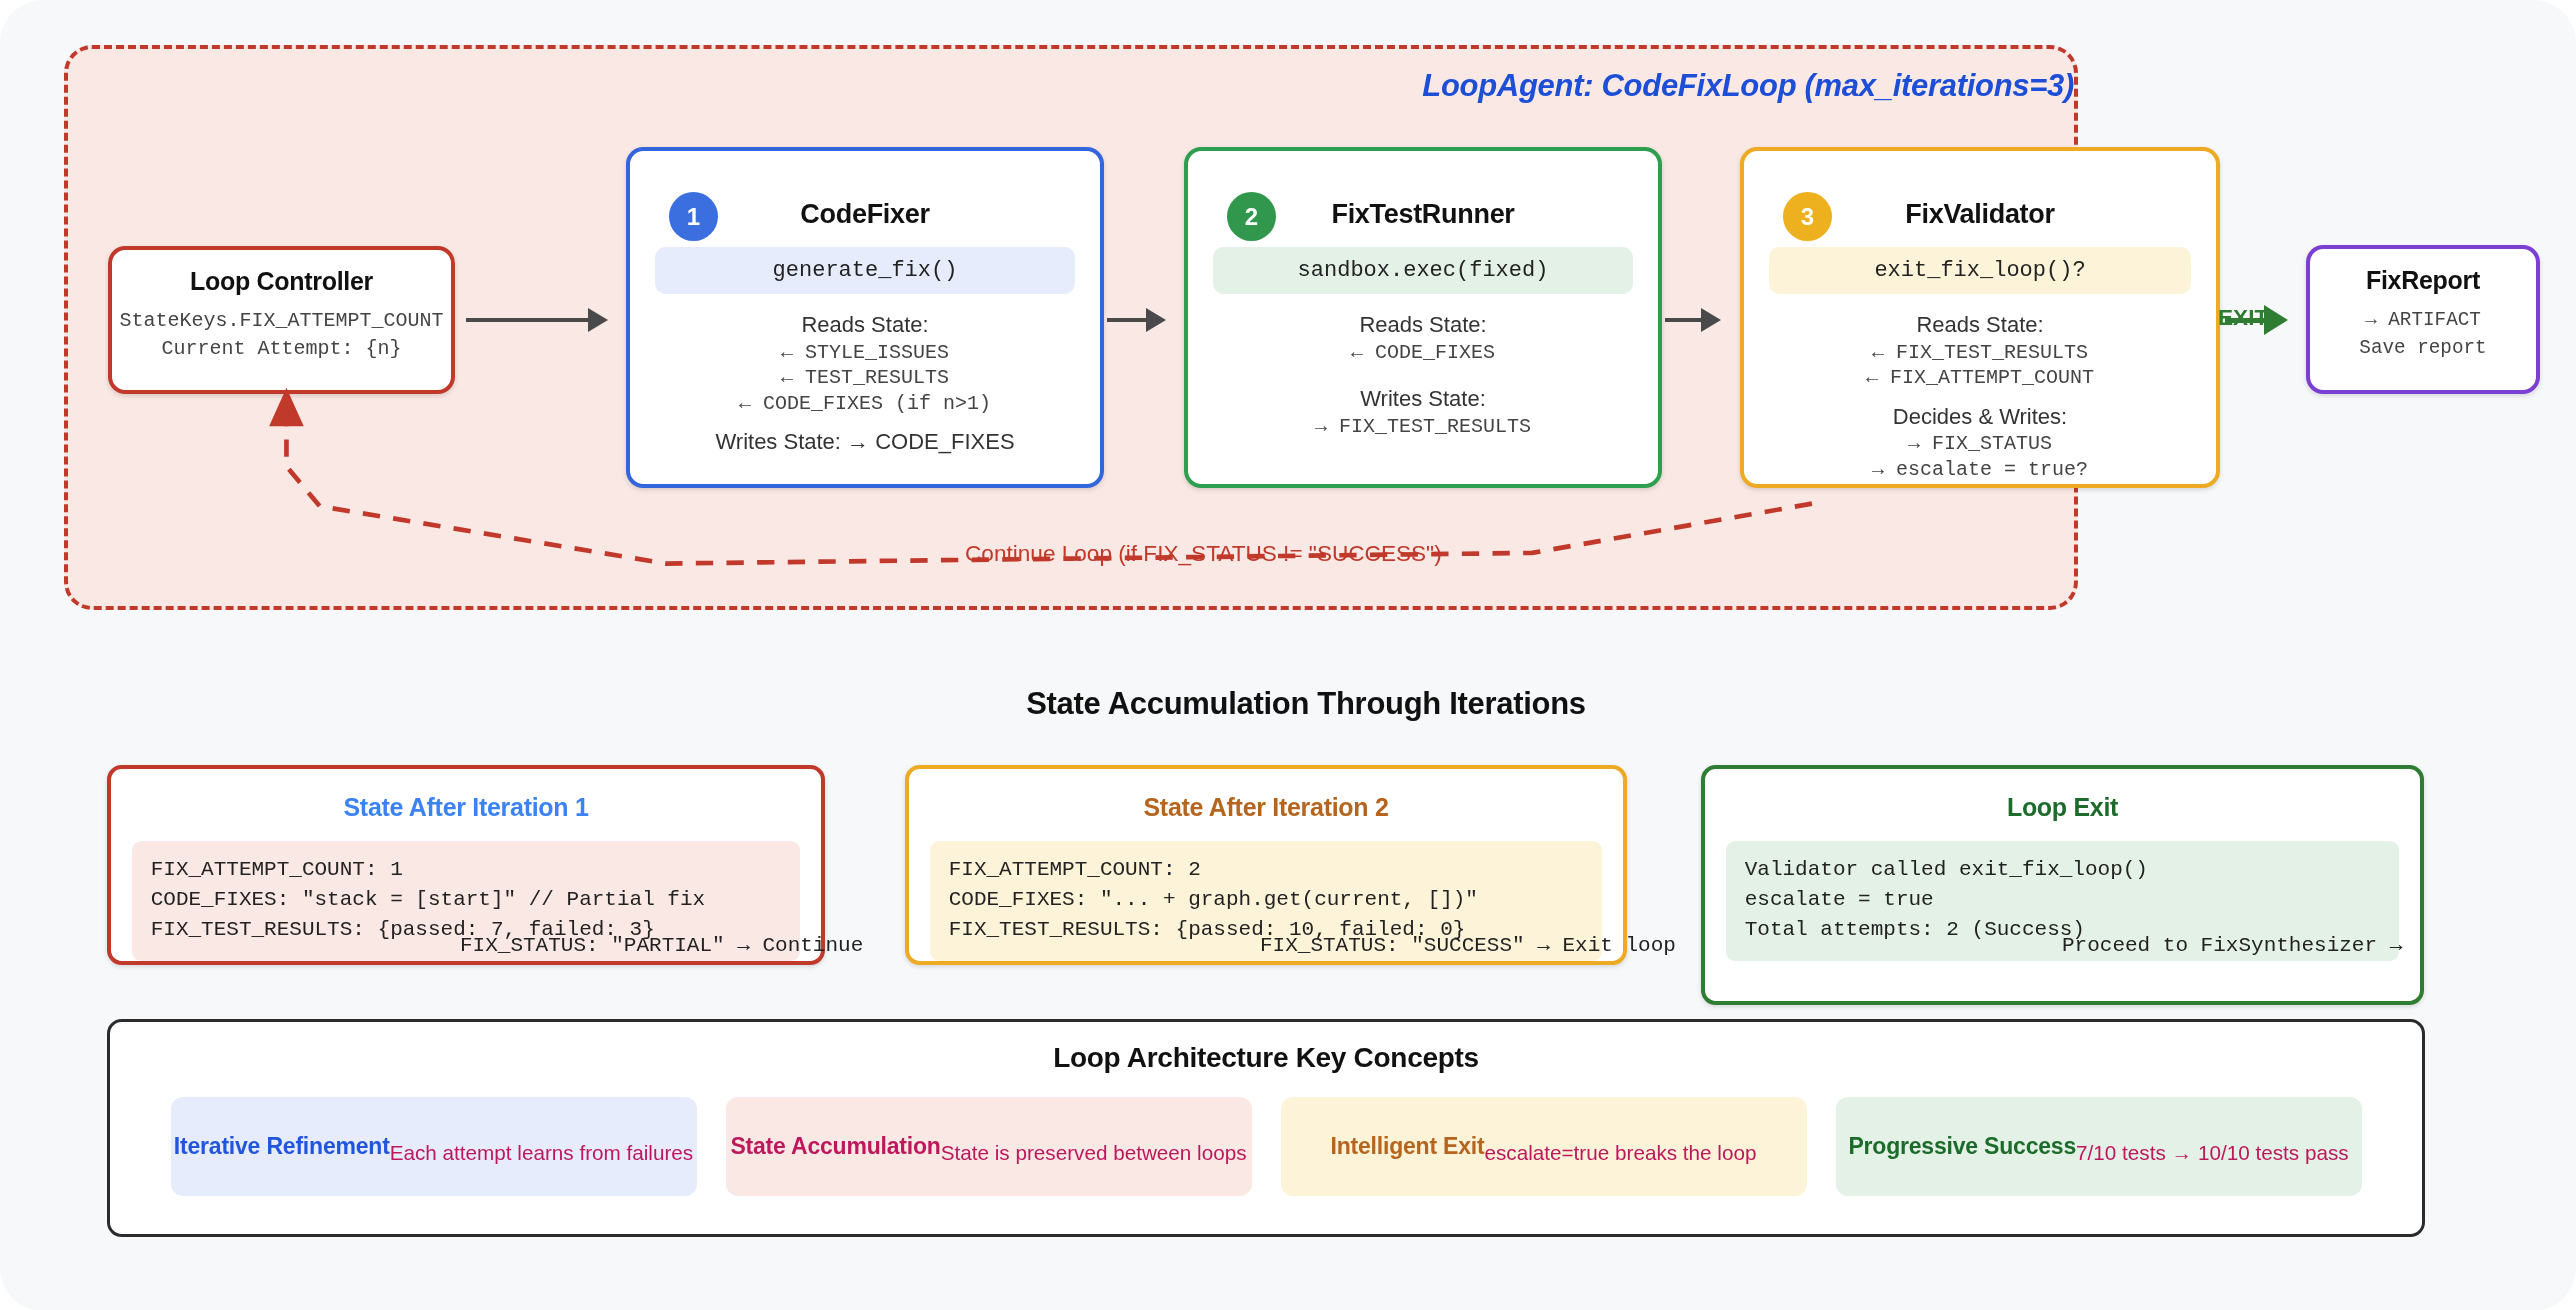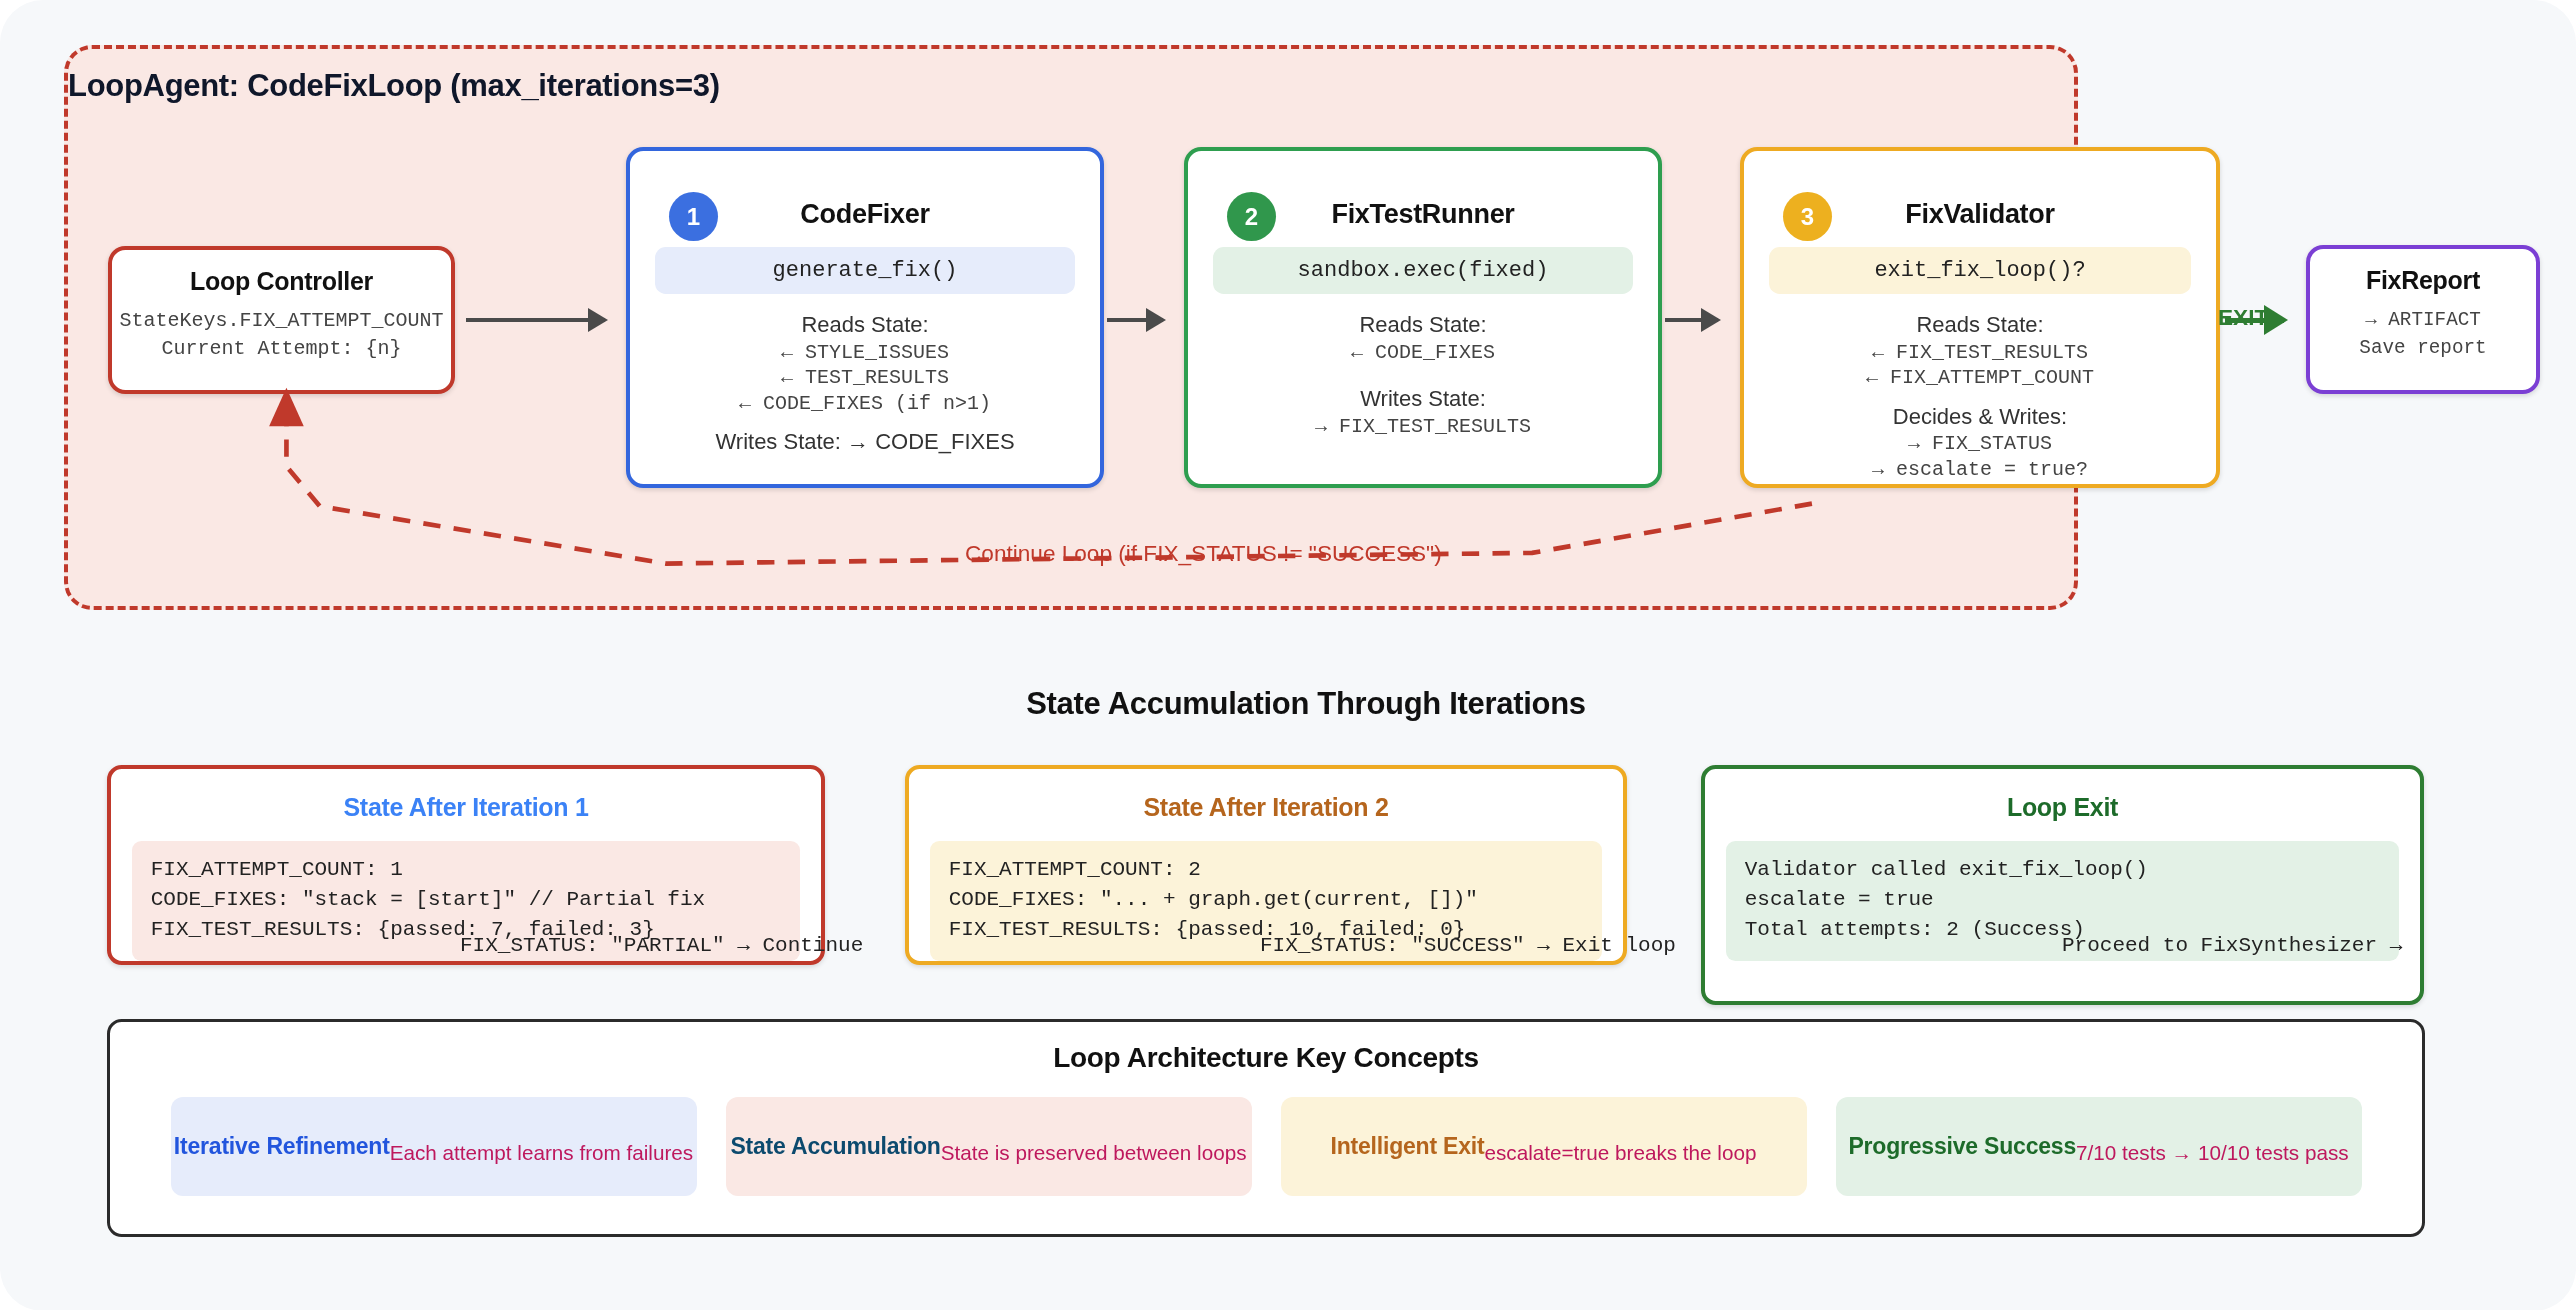--- a/index.html
+++ b/index.html
@@ -32,25 +32,26 @@
     height: 565px;
     background: #fae8e4;
     border: 4.7px dashed #c0392b;
     border-radius: 28px;
     box-sizing: border-box;
   }
   #loop-title {
     position: absolute;
     left: 0; top: 18.7px;
     width: 100%;
-    text-align: left;
+    text-align: right;
     font-size: 31px;
     font-weight: bold;
-    color: #0f172a;
+    color: #1d4ed8;
     letter-spacing: -0.3px;
+    font-style: italic;
   }
 
   
   .node {
     position: absolute;
     background: #ffffff;
     border-radius: 17.3px;
     box-sizing: border-box;
     box-shadow: 0 2px 5.3px rgba(0,0,0,0.14);
   }
@@ -315,21 +316,21 @@
     letter-spacing: -0.2px;
   }
   .concept-sub {
     font-size: 20.7px;
     color: #be185d;
     margin-top: 14.7px;
   }
   .c-blue  { background: #e6ecfb; }
   .c-blue  .concept-title { color: #2255dd; }
   .c-red   { background: #fae8e4; }
-  .c-red   .concept-title { color: #0c4a6e; }
+  .c-red   .concept-title { color: #be185d; }
   .c-amber { background: #fcf3d9; }
   .c-amber .concept-title { color: #b5651d; }
   .c-green { background: #e3f1e6; }
   .c-green .concept-title { color: #1d6b2a; }
 </style>
 </head>
 <body>
 
 <div id="page">
 

